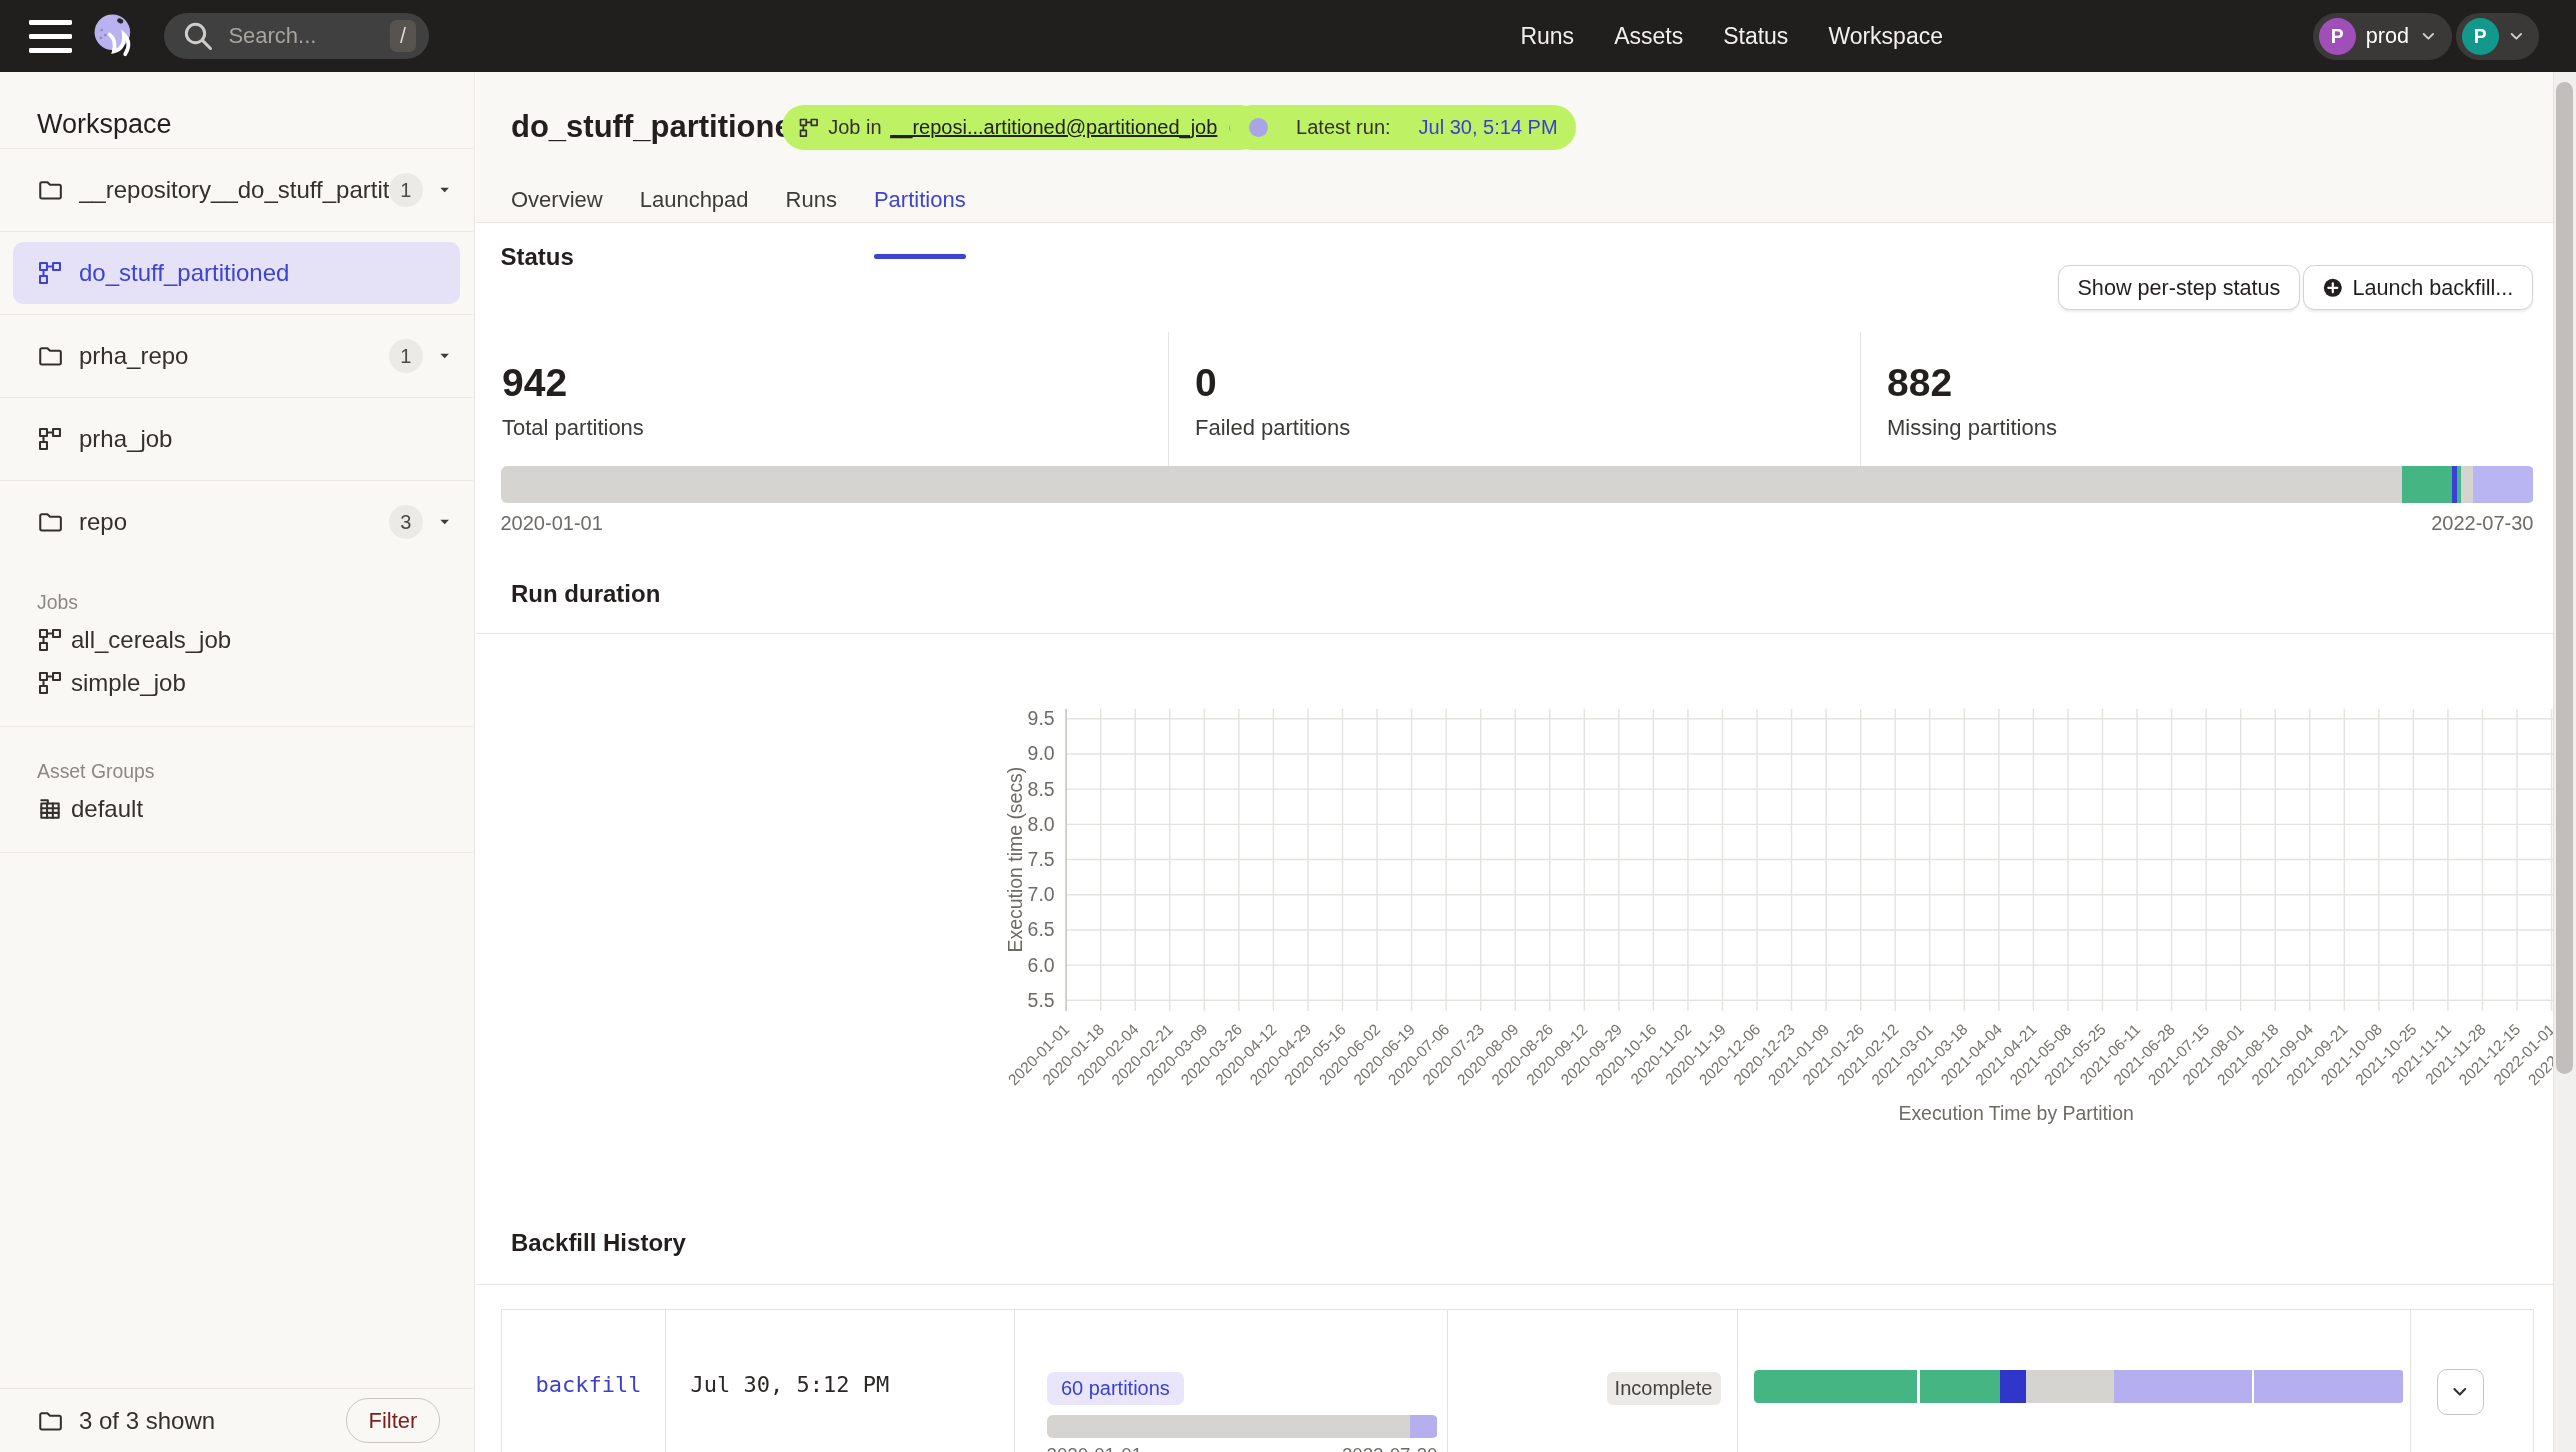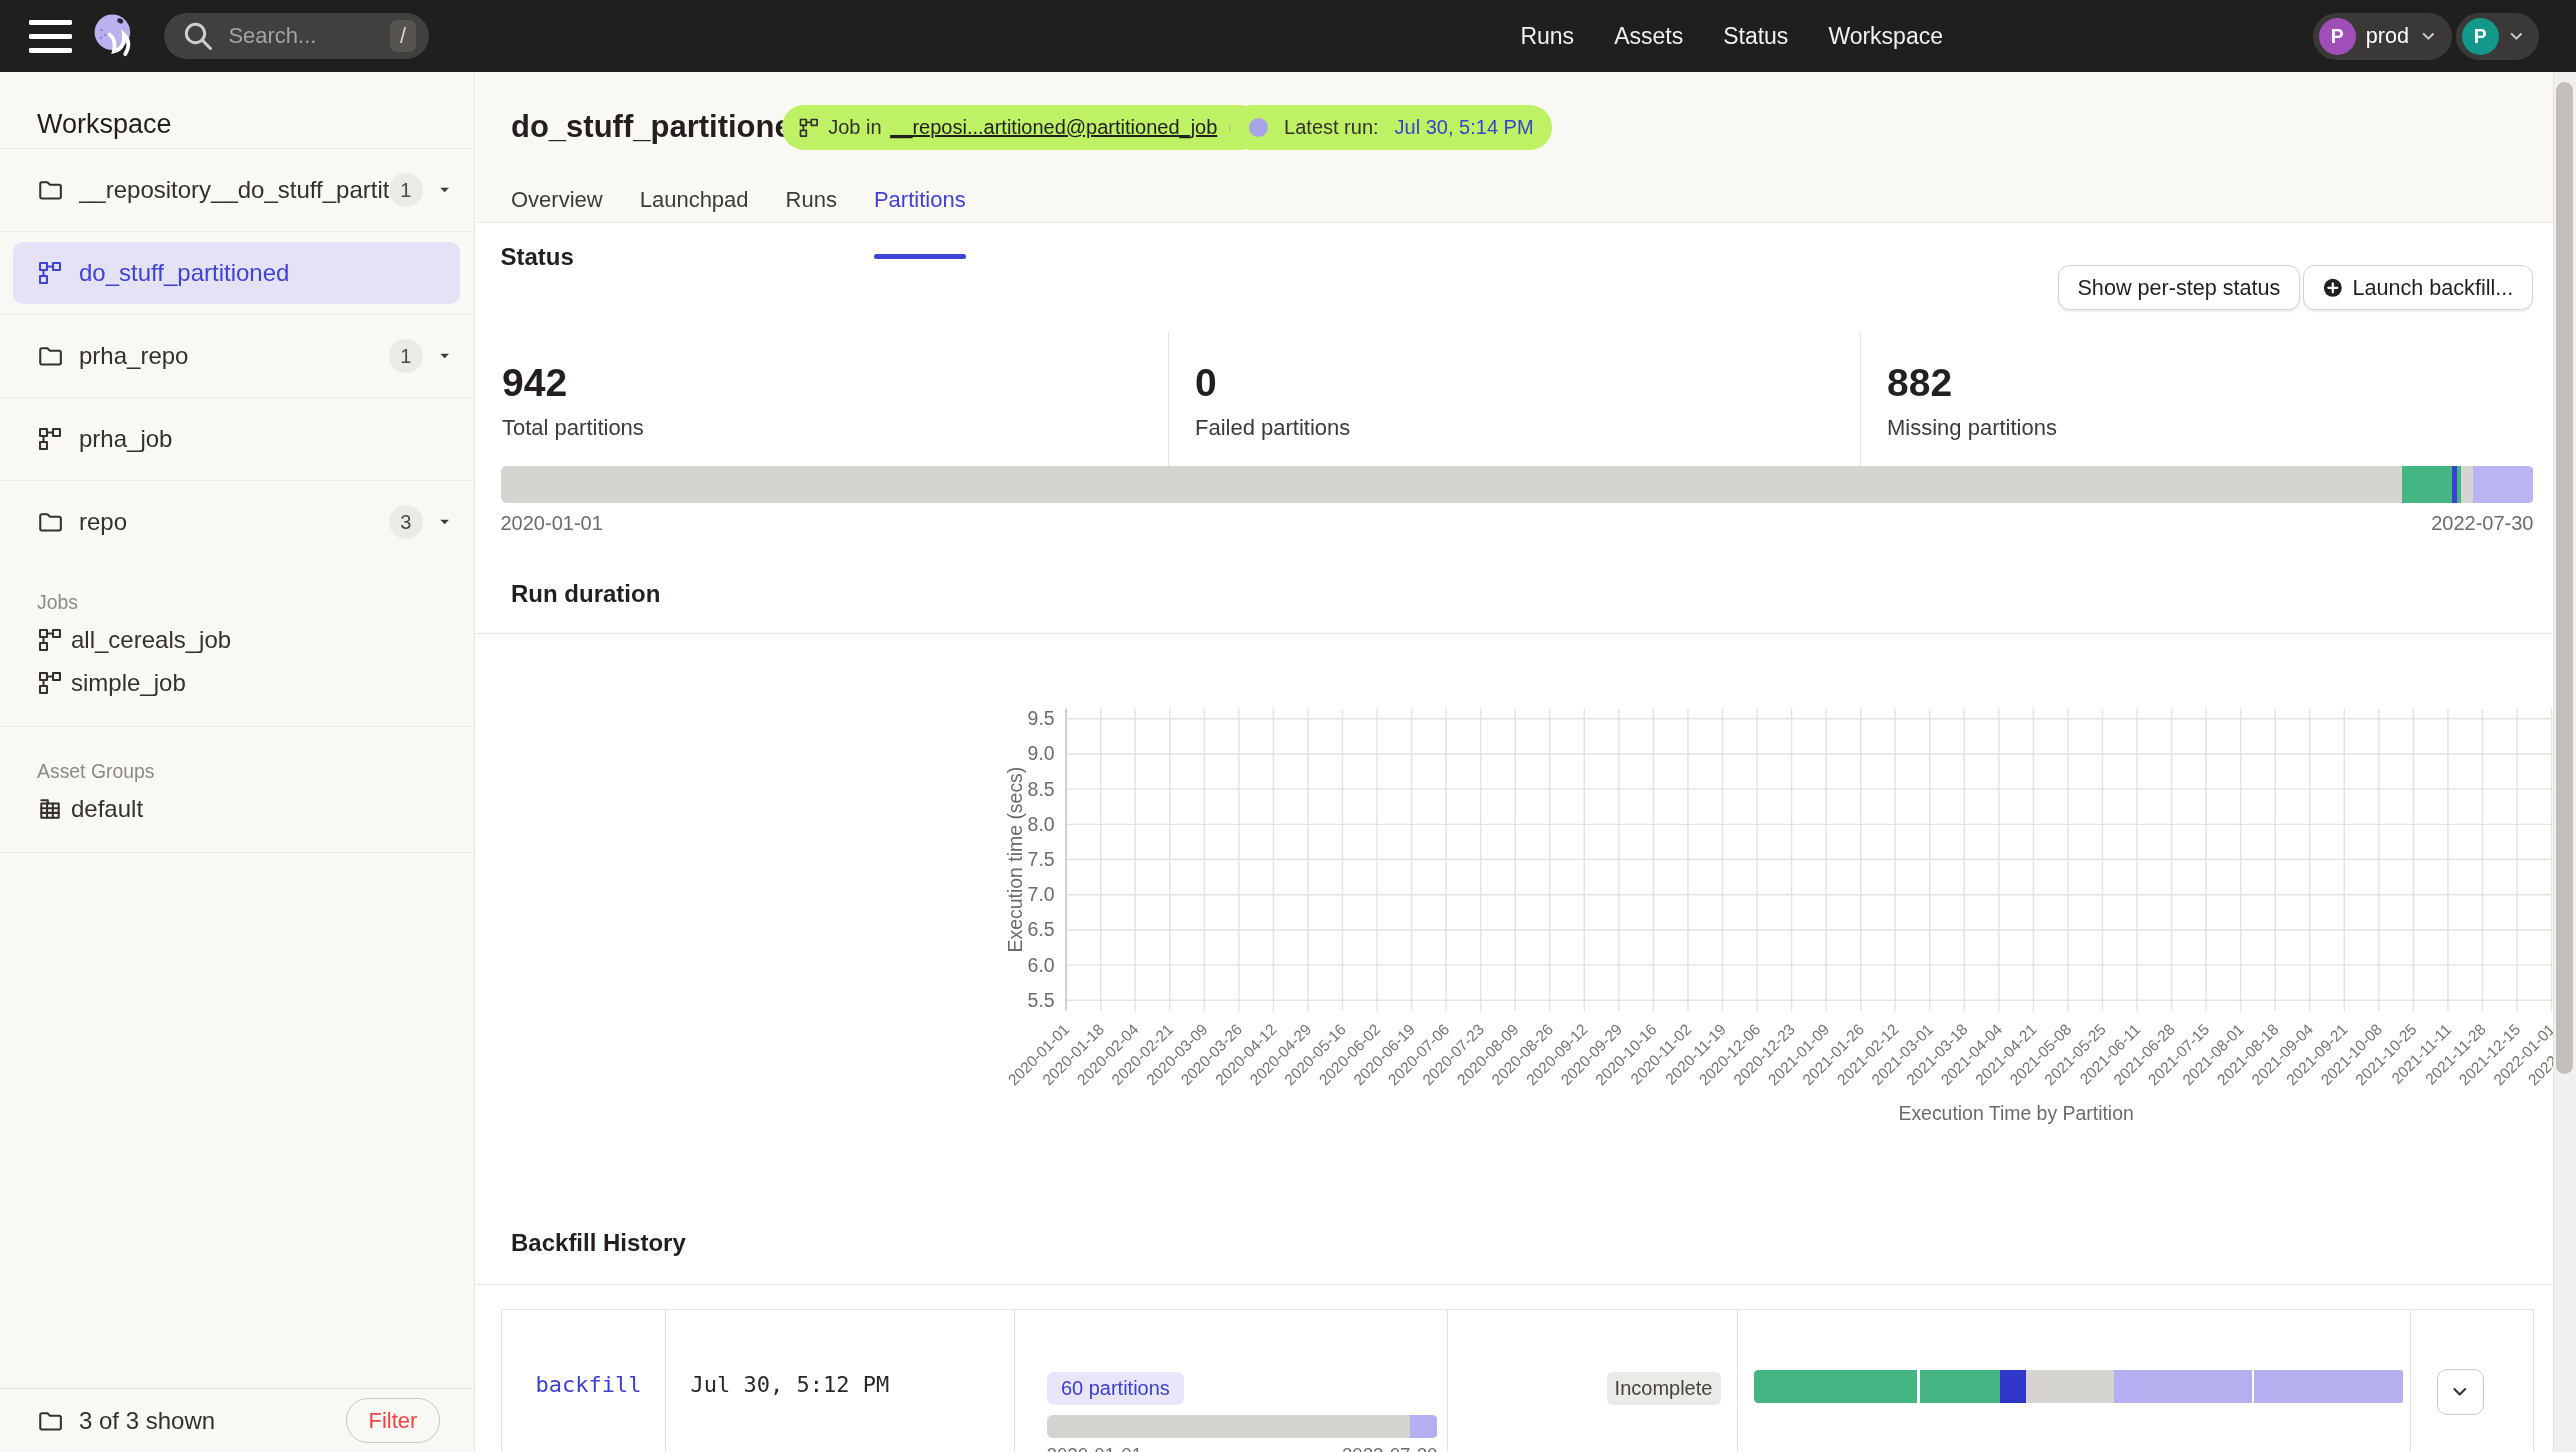--- a/index.html
+++ b/index.html
@@ -36,30 +36,30 @@
   .repo-row.selected .rlabel,.repo-row.selected .ric{color:#3F43D2;position:relative;}
   .sec-label{margin:33px 0 4.3px 37px;font-size:19.4px;color:#8C8984;}
   .item-row{height:43px;display:flex;align-items:center;cursor:pointer;}
   .item-row .ric{margin-left:37px;color:#33302E;}
   .item-row .rlabel{margin-left:8px;font-size:24px;color:#33302E;}
   #sb-sections{position:absolute;left:0;top:486px;width:473px;}
   .sec-div{border-bottom:1.4px solid #EBE8E5;margin-top:21.6px;}
   #sb-footer{position:absolute;left:0;bottom:0;width:473px;height:63px;border-top:1.4px solid #E7E4E1;display:flex;align-items:center;background:#FAF8F5;}
   #sb-footer .ric{margin-left:37px;color:#33302E;}
   #sb-footer .cnt{margin-left:16px;font-size:24px;color:#33302E;flex:1;}
-  #filter-btn{margin-right:33px;height:45px;padding:0 21.6px;border:1.4px solid #C9C6C3;border-radius:22px;background:#FAF8F5;font-size:22px;color:#ef4444;font-family:"Liberation Sans",sans-serif;cursor:pointer;}
+  #filter-btn{margin-right:33px;height:45px;padding:0 21.6px;border:1.4px solid #C9C6C3;border-radius:22px;background:#FAF8F5;font-size:22px;color:#7f1d1d;font-family:"Liberation Sans",sans-serif;cursor:pointer;}
 
   
   #main{position:absolute;left:476px;top:72px;width:2077px;height:1380px;background:#fff;}
   #band{position:absolute;left:0;top:0;width:100%;height:150px;background:#FAF8F5;border-bottom:1.4px solid #E7E4E1;}
   #job-title{position:absolute;left:35px;top:37px;font-size:31px;font-weight:700;color:#231F1E;margin:0;}
   .chip-lite{position:absolute;top:33px;height:45px;border-radius:22px;background:#bef264;display:flex;align-items:center;font-size:20px;color:#34302E;}
   #job-chip{left:306px;padding:0 16px;gap:8.6px;}
   #job-chip .jname{text-decoration:underline;color:#232020;cursor:pointer;}
-  #run-chip{left:754px;padding:0 18.7px;gap:16px;}
+  #run-chip{left:754px;padding:0 18.7px;gap:28px;}
   #run-chip .rtime{color:#3B3ED1;cursor:pointer;}
   .dot{width:19.4px;height:19.4px;border-radius:50%;background:#A9A3E8;}
   #tabs{position:absolute;left:35px;top:115px;display:flex;gap:37px;}
   .tab{font-size:22px;color:#3D3B38;padding-bottom:27px;position:relative;cursor:pointer;}
   .tab.active{color:#3F43D2;}
   .tab.active::after{content:"";position:absolute;left:0;right:0;bottom:-18.7px;height:5px;border-radius:2.2px;background:#3F43D2;}
 
   #status-head{position:absolute;left:24.5px;top:171px;font-size:24px;font-weight:700;}
   .btn{position:absolute;top:193px;height:45px;border:1.4px solid #D4D1CE;border-radius:11.5px;background:#fff;font-size:21.6px;color:#231F1E;display:flex;align-items:center;gap:8.6px;padding:0 18.7px;box-shadow:0 1.4px 2.2px rgba(0,0,0,.07);cursor:pointer;font-family:"Liberation Sans",sans-serif;}
   #btn-perstep{right:253px;}

